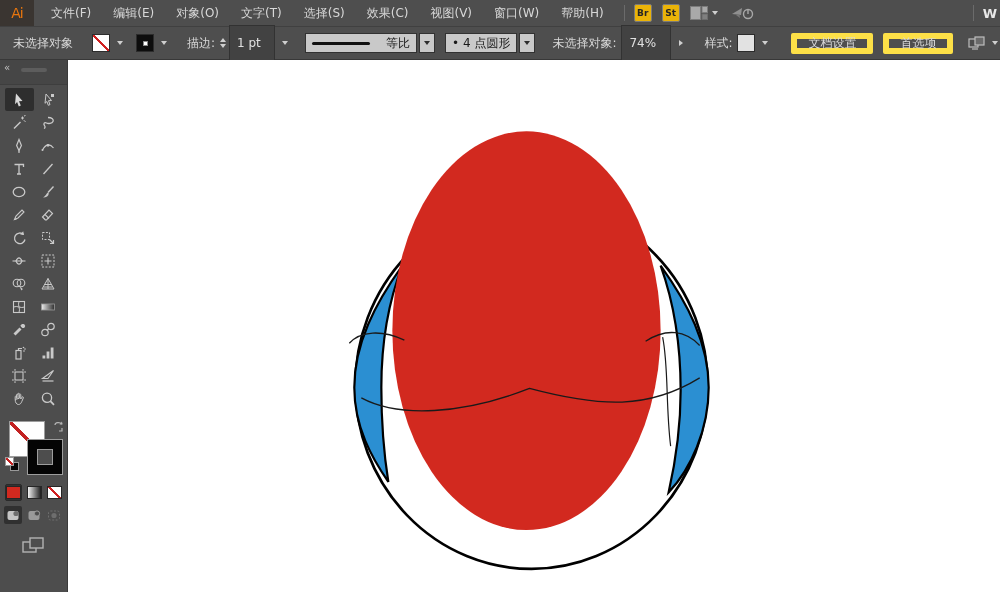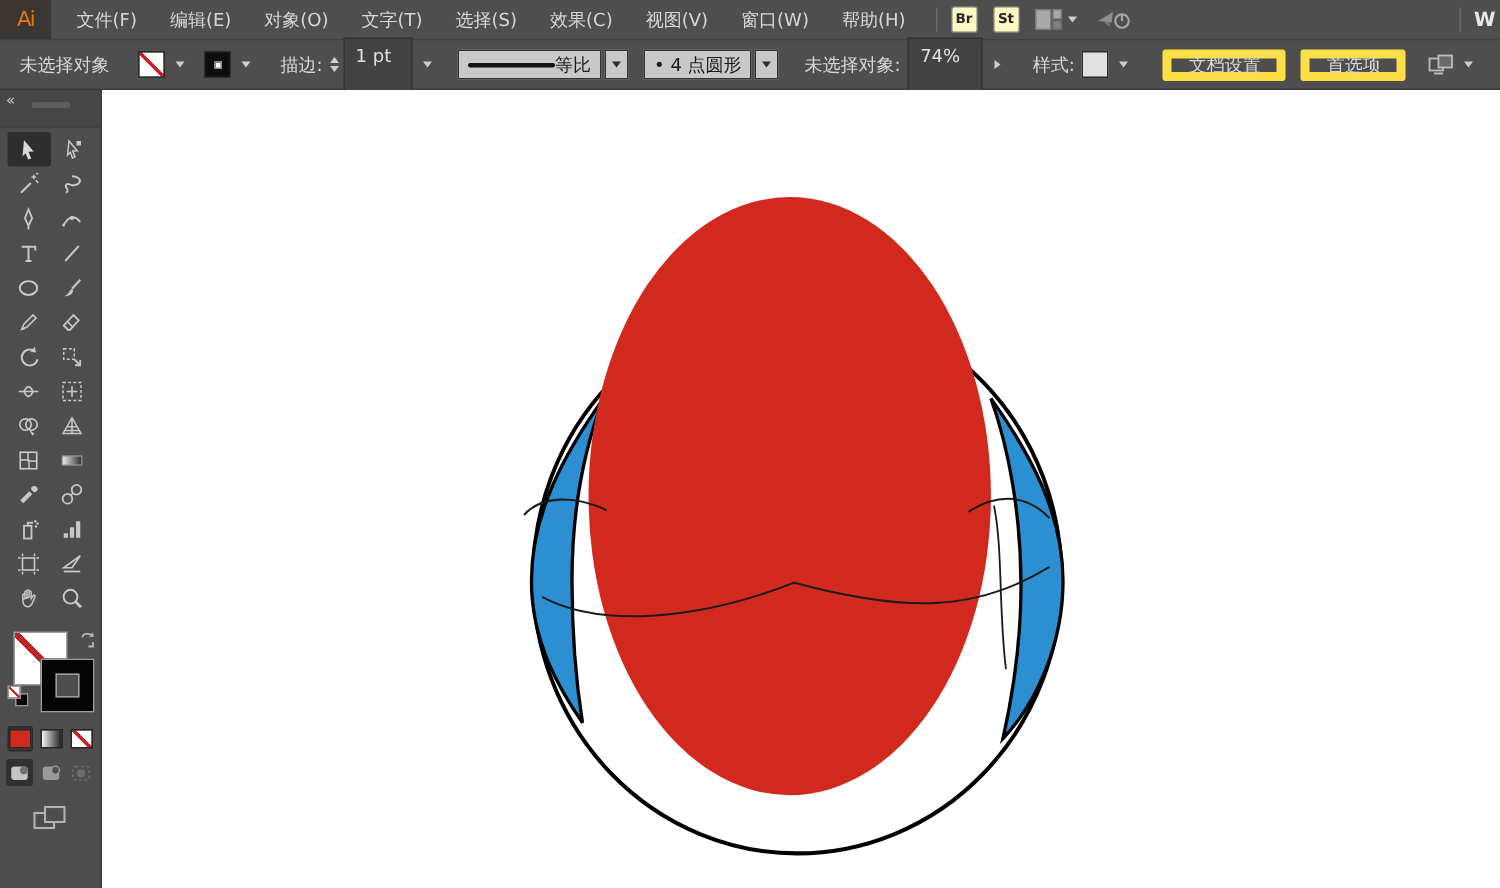--- a/index.html
+++ b/index.html
@@ -10,43 +10,43 @@
   
   .menu-bar { height:27px; background:#4e4e4e; border-bottom:1px solid #404040;
               display:flex; align-items:center; }
   .ai-logo { width:34px; height:26px; background:#3a3531; color:#e9760e;
              font-weight:normal; font-size:14px; display:flex; align-items:center;
              justify-content:center; letter-spacing:-1px; }
   #menu-items { display:flex; align-items:flex-start; height:100%; margin-left:6px; }
   .menu-item { padding:0 11px; height:100%; display:flex; align-items:center;
                color:#d8d8d8; font-size:12px; }
   .vsep { width:1px; height:16px; background:#6b6b6b; margin:0 9px; }
-  .badge { width:18px; height:18px; background:#fef9c3; color:#262626; font-size:9px;
+  .badge { width:18px; height:18px; background:#eab308; color:#262626; font-size:9px;
            font-weight:bold; border:1px solid #7a7a7a; border-radius:2px;
            display:flex; align-items:center; justify-content:center; margin-right:10px; }
   .ws-switch { display:flex; align-items:center; gap:4px; margin-right:12px; }
   .menu-spacer { flex:1; }
   .win-partial { color:#e8e8e8; font-weight:bold; padding-right:3px; font-size:13px; }
 
   
   .chev-down { width:0; height:0; border-left:3.5px solid transparent;
                border-right:3.5px solid transparent; border-top:4.5px solid #cfcfcf; }
   .chev-down.dark { border-top-color:#2d2d2d; }
   .chev-right { width:0; height:0; border-top:3.5px solid transparent;
                 border-bottom:3.5px solid transparent; border-left:4.5px solid #cfcfcf; }
 
   
   .control-bar { height:33px; background:#4e4e4e; border-bottom:1px solid #383838;
                  display:flex; align-items:center; padding-left:8px; font-size:12px; }
   .cb-label { color:#d8d8d8; margin:0 5px; white-space:nowrap; }
   .dark-field { background:#424242; border:1px solid #323232; border-bottom-color:#5d5d5d;
-                height:36px; display:flex; align-items:flex-start; padding:4px 7px;
+                height:36px; display:flex; align-items:center; padding:16px 7px;
                 color:#e0e0e0; }
   .light-box { background:#c9c9c9; border:1px solid #323232; height:20px;
-               display:flex; align-items:center; padding:0 6px; color:#1a1a1a; gap:0; }
+               display:flex; align-items:center; padding:0 6px; color:#1a1a1a; gap:16px; }
   .chev-btn { width:16px; height:20px; display:flex; align-items:center;
               justify-content:center; margin-left:2px; }
   .chev-btn.light { background:#c9c9c9; border:1px solid #323232; }
   .swatch { width:18px; height:18px; border:1px solid #2c2c2c; position:relative; }
   .swatch.none-fill { background:linear-gradient(45deg,#fff 44%,#cf2020 44%,#cf2020 56%,#fff 56%); }
   .swatch.stroke-black { background:#0d0d0d; }
   .swatch.stroke-black span { position:absolute; left:6px; top:6px; width:5px; height:5px;
               background:#fff; border:1px solid #888; }
   .swatch.style-white { background:#e2e2e2; }
   .stepper { display:flex; flex-direction:column; gap:2px; align-items:center;

